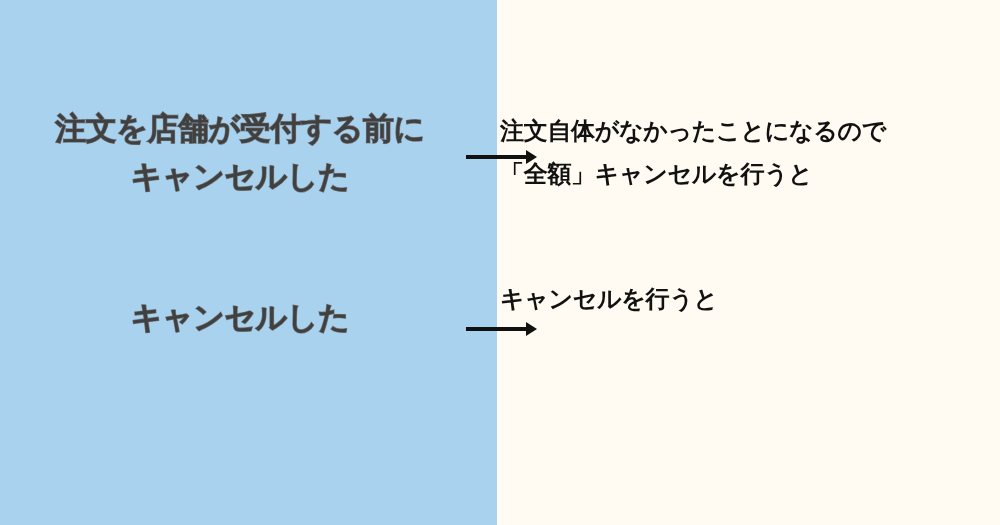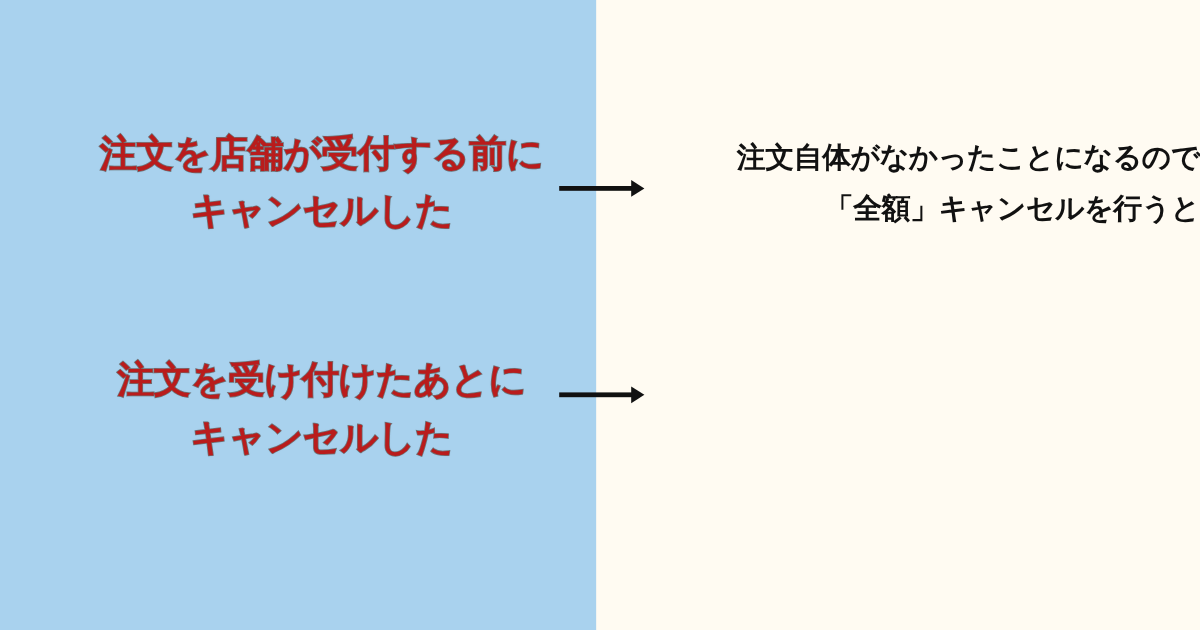--- a/index.html
+++ b/index.html
@@ -11,30 +11,29 @@
     .left-panel {
       position: absolute; left: 0; top: 0; width: 497px; height: 525px;
       background: #a9d2ee;
     }
     .right-panel {
       position: absolute; left: 497px; top: 0; width: 503px; height: 525px;
       background: #fffbf2;
     }
     .cause {
       position: absolute; left: 0; width: 480px; text-align: center;
-      color: #b91c1c; font-weight: bold; font-size: 31px; line-height: 48px;
+      color: #404040; font-weight: bold; font-size: 31px; line-height: 48px;
       -webkit-text-stroke: 1.2px #6f7478;
       paint-order: stroke fill;
       text-shadow: 0 0 1px #6f7478;
       letter-spacing: -0.5px;
-      padding-left: 28px;
     }
     .cause .line { display: block; white-space: nowrap; }
     .result {
-      position: absolute; left: 500px; width: 500px; text-align: right;
+      position: absolute; left: 500px; width: 500px; text-align: left;
       color: #111111; font-weight: bold; font-size: 24px; line-height: 43px;
       letter-spacing: -0.3px;
     }
     .result .line { display: block; white-space: nowrap; }
     .arrow {
       position: absolute; height: 4px; background: #111;
     }
     .arrow::after {
       content: ""; position: absolute; right: -9px; top: -5px;
       width: 0; height: 0;
@@ -52,18 +51,18 @@
   <span class="line">注文を店舗が受付する前に</span>
   <span class="line">キャンセルした</span>
 </div>
 <div class="arrow" style="left:466px; top:155px; width:62px;"></div>
 <div class="result" style="top:110px;">
   <span class="line">注文自体がなかったことになるので</span>
   <span class="line">「全額」キャンセルを行うと</span>
 </div>
 
 <div class="cause" style="top:293px;">
-  <span class="line">注文を受け付けたあとに</span>
   <span class="line">キャンセルした</span>
 </div>
 <div class="arrow" style="left:466px; top:327px; width:62px;"></div>
 <div class="result" style="top:278px;">
+  <span class="line">キャンセルを行うと</span>
 </div>
 
 </body></html>

